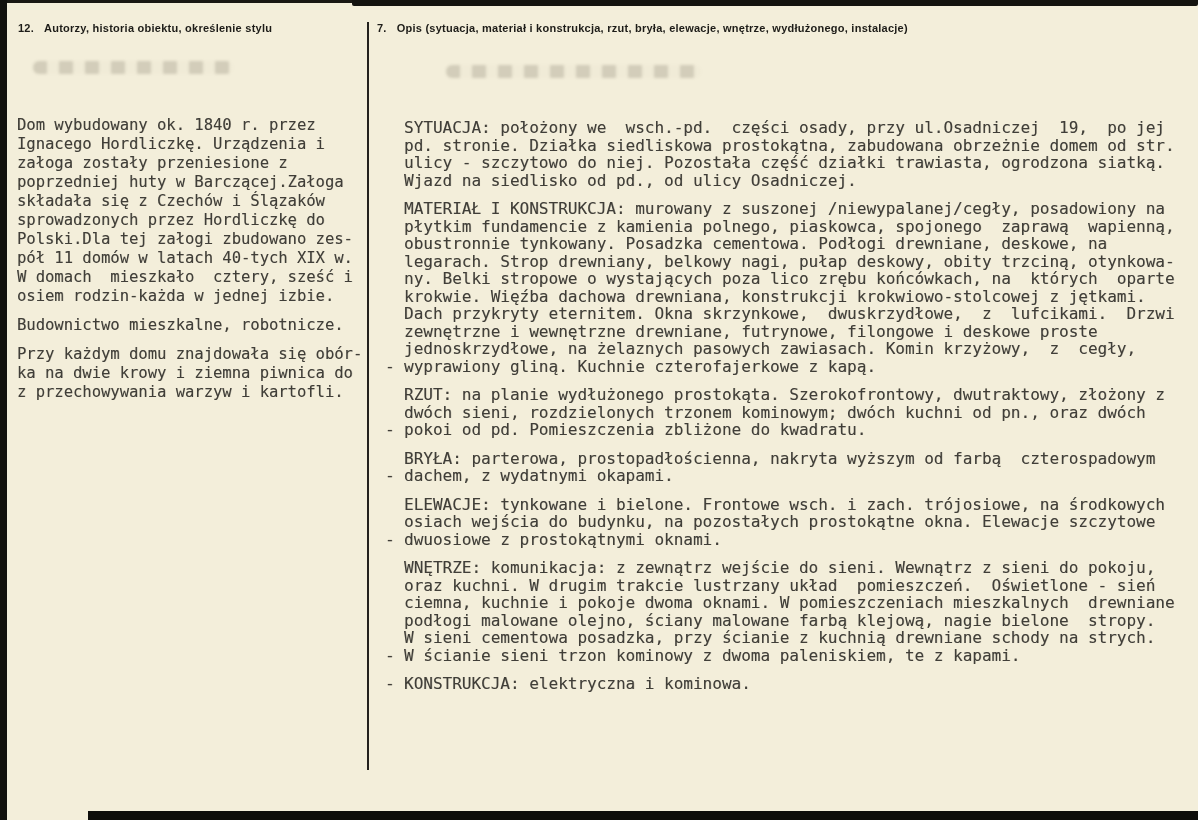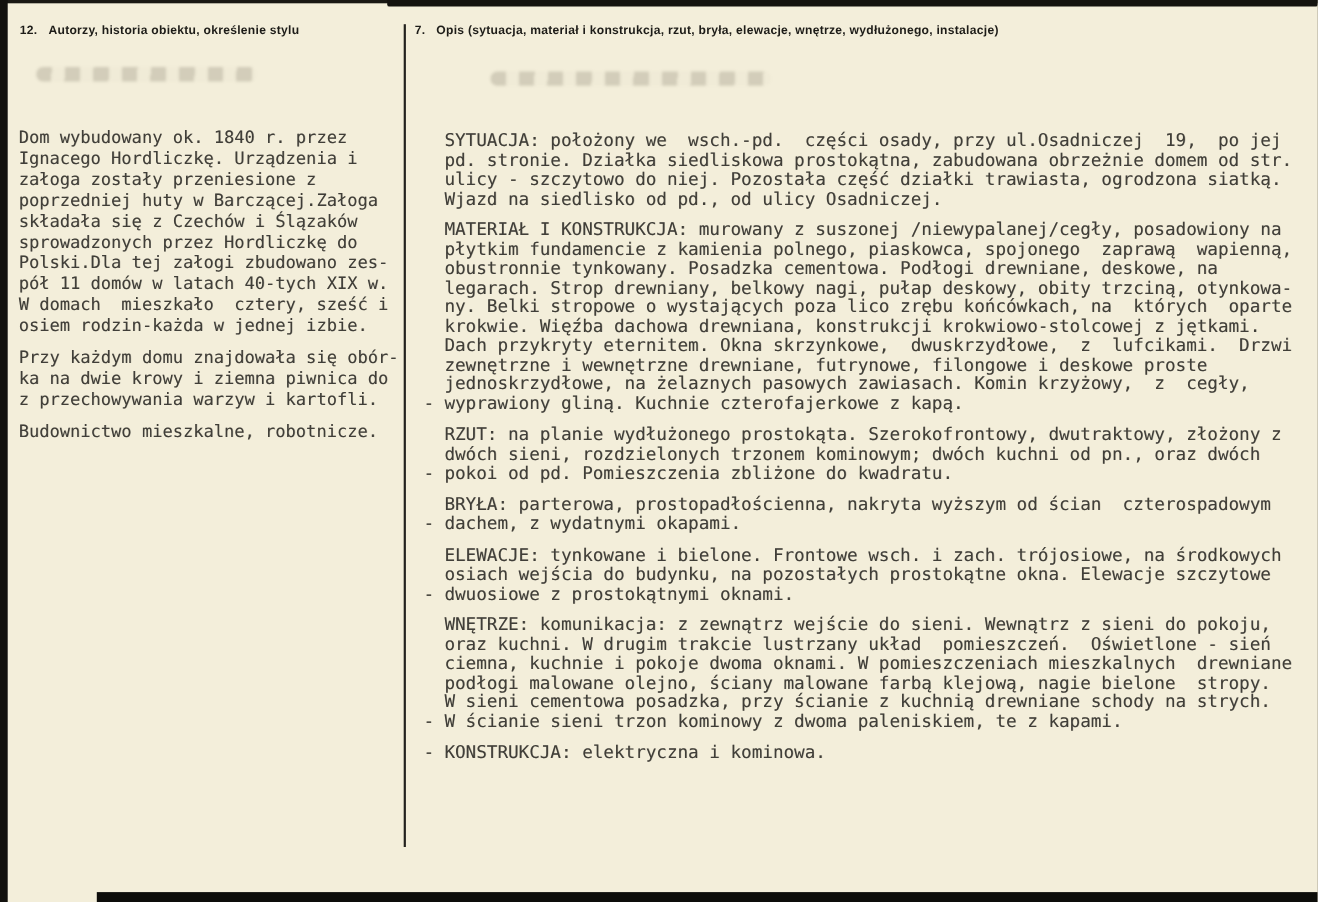--- a/index.html
+++ b/index.html
@@ -84,39 +84,39 @@
 
   <div class="typewriter" id="left-column-text"><div class="paragraph">Dom wybudowany ok. 1840 r. przez
 Ignacego Hordliczkę. Urządzenia i
 załoga zostały przeniesione z
 poprzedniej huty w Barczącej.Załoga
 składała się z Czechów i Ślązaków
 sprowadzonych przez Hordliczkę do
 Polski.Dla tej załogi zbudowano zes-
 pół 11 domów w latach 40-tych XIX w.
 W domach  mieszkało  cztery, sześć i
-osiem rodzin-każda w jednej izbie.</div><div class="paragraph">Przy każdym domu znajdowała się obór-
+osiem rodzin-każda w jednej izbie.</div><div class="paragraph">Budownictwo mieszkalne, robotnicze.</div><div class="paragraph">Przy każdym domu znajdowała się obór-
 ka na dwie krowy i ziemna piwnica do
-z przechowywania warzyw i kartofli.</div><div class="paragraph">Budownictwo mieszkalne, robotnicze.</div></div>
+z przechowywania warzyw i kartofli.</div></div>
 
   <div class="typewriter" id="right-column-text"><div class="section"><div class="dash"></div><div class="section-text">SYTUACJA: położony we  wsch.-pd.  części osady, przy ul.Osadniczej  19,  po jej
 pd. stronie. Działka siedliskowa prostokątna, zabudowana obrzeżnie domem od str.
 ulicy - szczytowo do niej. Pozostała część działki trawiasta, ogrodzona siatką.
 Wjazd na siedlisko od pd., od ulicy Osadniczej.</div></div><div class="section"><div class="dash">-</div><div class="section-text">MATERIAŁ I KONSTRUKCJA: murowany z suszonej /niewypalanej/cegły, posadowiony na
 płytkim fundamencie z kamienia polnego, piaskowca, spojonego  zaprawą  wapienną,
 obustronnie tynkowany. Posadzka cementowa. Podłogi drewniane, deskowe, na
 legarach. Strop drewniany, belkowy nagi, pułap deskowy, obity trzciną, otynkowa-
 ny. Belki stropowe o wystających poza lico zrębu końcówkach, na  których  oparte
 krokwie. Więźba dachowa drewniana, konstrukcji krokwiowo-stolcowej z jętkami.
 Dach przykryty eternitem. Okna skrzynkowe,  dwuskrzydłowe,  z  lufcikami.  Drzwi
 zewnętrzne i wewnętrzne drewniane, futrynowe, filongowe i deskowe proste
 jednoskrzydłowe, na żelaznych pasowych zawiasach. Komin krzyżowy,  z  cegły,
 wyprawiony gliną. Kuchnie czterofajerkowe z kapą.</div></div><div class="section"><div class="dash">-</div><div class="section-text">RZUT: na planie wydłużonego prostokąta. Szerokofrontowy, dwutraktowy, złożony z
 dwóch sieni, rozdzielonych trzonem kominowym; dwóch kuchni od pn., oraz dwóch
-pokoi od pd. Pomieszczenia zbliżone do kwadratu.</div></div><div class="section"><div class="dash">-</div><div class="section-text">BRYŁA: parterowa, prostopadłościenna, nakryta wyższym od ścian  czterospadowym
+pokoi od pd. Pomieszczenia zbliżone do kwadratu.</div></div><div class="section"><div class="dash">-</div><div class="section-text">BRYŁA: parterowa, prostopadłościenna, nakryta wyższym od farbą  czterospadowym
 dachem, z wydatnymi okapami.</div></div><div class="section"><div class="dash">-</div><div class="section-text">ELEWACJE: tynkowane i bielone. Frontowe wsch. i zach. trójosiowe, na środkowych
 osiach wejścia do budynku, na pozostałych prostokątne okna. Elewacje szczytowe
 dwuosiowe z prostokątnymi oknami.</div></div><div class="section"><div class="dash">-</div><div class="section-text">WNĘTRZE: komunikacja: z zewnątrz wejście do sieni. Wewnątrz z sieni do pokoju,
 oraz kuchni. W drugim trakcie lustrzany układ  pomieszczeń.  Oświetlone - sień
 ciemna, kuchnie i pokoje dwoma oknami. W pomieszczeniach mieszkalnych  drewniane
 podłogi malowane olejno, ściany malowane farbą klejową, nagie bielone  stropy.
 W sieni cementowa posadzka, przy ścianie z kuchnią drewniane schody na strych.
 W ścianie sieni trzon kominowy z dwoma paleniskiem, te z kapami.</div></div><div class="section"><div class="dash">-</div><div class="section-text">KONSTRUKCJA: elektryczna i kominowa.</div></div></div>
 
 </div>

